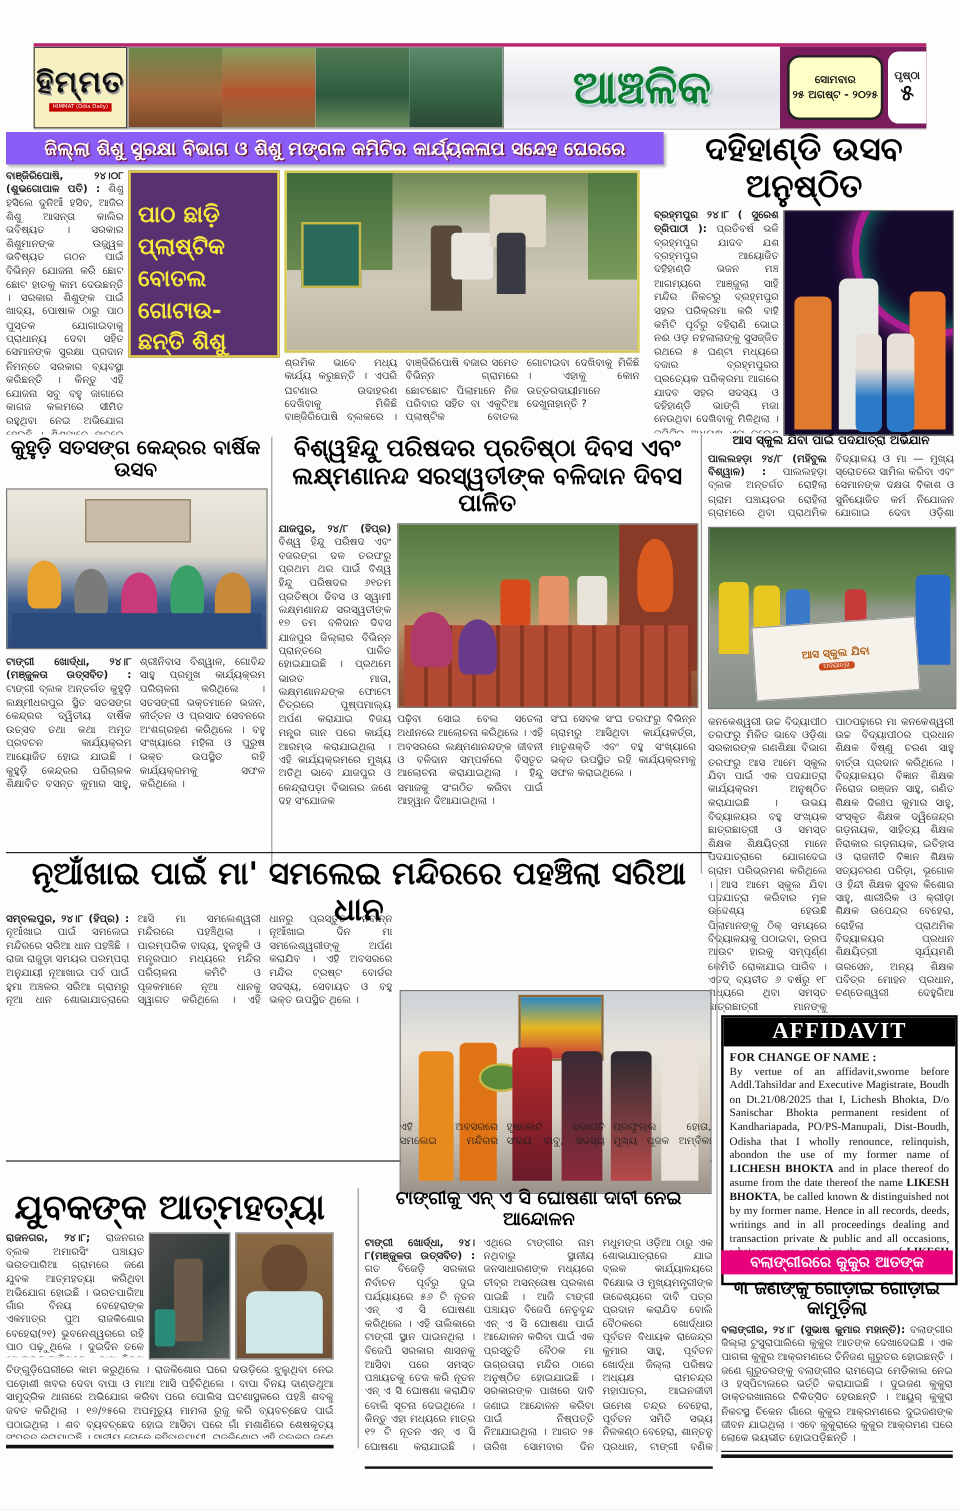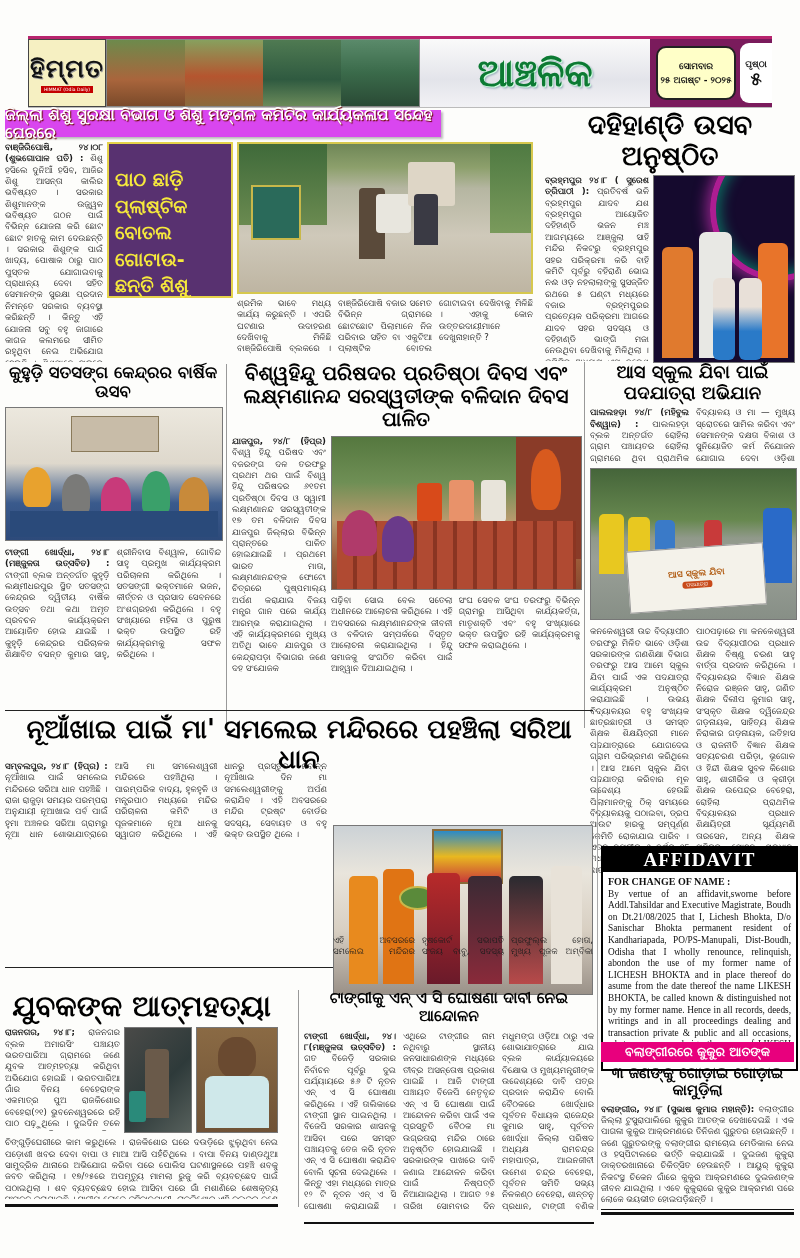--- a/index.html
+++ b/index.html
@@ -30,35 +30,35 @@
   .just{text-align:justify;overflow:hidden;}
   .body-t{font-size:8.6px;line-height:1.32;color:#1c1c1c;}
   .dl{font-weight:bold;}
   .c2{column-count:2;column-gap:7px;}
   .c3{column-count:3;column-gap:7px;}
   .hl{font-weight:bold;color:#000;text-align:center;line-height:1.15;}
   .ph{position:relative;overflow:hidden;border:1px solid #777;}
   .ph i{position:absolute;display:block;}
   .rule{background:#111;}
   
-  .red-banner{position:absolute;left:5px;top:110px;width:436px;height:27px;background:#d946ef;
+  .red-banner{position:absolute;left:5px;top:110px;width:548px;height:27px;background:#8b5cf6;
               color:#fff;font-weight:bold;font-size:15.5px;display:flex;align-items:center;
               justify-content:center;text-shadow:1px 1px 1px #600;box-shadow:2px 2px 2px #bbb;}
   
   .kicker{background:#583170;border:2px solid #e5d24a;color:#f6e93c;font-weight:bold;
           font-size:19px;line-height:1.4;padding:22px 6px;box-sizing:border-box;}
   .kicker span{display:block;}
   
   .affidavit{position:absolute;left:601px;top:846px;width:193px;border:2px solid #000;background:#fff;}
   .aff-head{background:#000;color:#fff;font-family:"Liberation Serif",serif;font-weight:bold;
             font-size:19px;text-align:center;padding:1px 0;letter-spacing:1px;}
   .aff-body{font-family:"Liberation Serif",serif;font-size:9.3px;line-height:1.25;padding:4px 5px 6px;
             text-align:justify;}
   .aff-sub{font-weight:bold;font-size:10px;}
-  .bb{font-weight:normal;}
+  .bb{font-weight:bold;}
   .pinkbar{background:#e8007d;color:#fff;font-weight:bold;font-size:12.5px;text-align:center;padding:2px 0;}
 </style>
 </head>
 <body>
 
 <div class="page">
 
   <div class="masthead">
     <div class="logo">
       <div class="logo-text">ହିମ୍ମତ</div>
@@ -169,21 +169,21 @@
         </div>
         <div style="display:flex;gap:6px;margin-top:5px;">
           <p class="just body-t" style="flex:1;height:140px;margin:0;">ପଢ଼ିବା ସୋଇ ବେଲ ସତେଲା ଅଧୀନରେ ଆଲୋଚନା କରିଥିଲେ । ଏହି ଅବସରରେ ଲକ୍ଷ୍ମଣାନନ୍ଦଙ୍କ ଜୀବନୀ ଓ ବଳିଦାନ ସମ୍ପର୍କରେ ବିସ୍ତୃତ ଆଲୋଚନା କରାଯାଇଥିଲା । ହିନ୍ଦୁ ସମାଜକୁ ସଂଗଠିତ କରିବା ପାଇଁ ଆହ୍ୱାନ ଦିଆଯାଇଥିଲା ।</p>
           <p class="just body-t" style="flex:1;height:140px;margin:0;">ସଂଘ ସେବକ ସଂଘ ତରଫରୁ ବିଭିନ୍ନ ଗ୍ରାମରୁ ଆସିଥିବା କାର୍ଯ୍ୟକର୍ତ୍ତା, ମାତୃଶକ୍ତି ଏବଂ ବହୁ ସଂଖ୍ୟାରେ ଭକ୍ତ ଉପସ୍ଥିତ ରହି କାର୍ଯ୍ୟକ୍ରମକୁ ସଫଳ କରାଇଥିଲେ ।</p>
         </div>
       </div>
     </div>
   </div>
 
   <div class="abs" style="left:590px;top:362px;width:205px;height:482px;">
-    <div class="hl" style="font-size:18px;">ଆସ ସ୍କୁଲ ଯିବା ପାଇଁ ପଦଯାତ୍ରା ଅଭିଯାନ</div>
+    <div class="hl" style="font-size:10px;">ଆସ ସ୍କୁଲ ଯିବା ପାଇଁ ପଦଯାତ୍ରା ଅଭିଯାନ</div>
     <p class="just body-t c2" style="height:58px;margin:4px 0 0;">
       <span class="dl">ପାଲଲହଡ଼ା ୨୪/୮ (ମହିବୁଲ ବିଶ୍ୱାଳ) :</span>
       <span>ପାଲଲହଡ଼ା ବ୍ଲକ ଅନ୍ତର୍ଗତ ରୋହିଲା ଗ୍ରାମ ପଞ୍ଚାୟତର ରୋହିଲା ଗ୍ରାମରେ ଥିବା ପ୍ରାଥମିକ ବିଦ୍ୟାଳୟ ଓ ମା — ମୁଖ୍ୟ ସ୍ରୋତରେ ସାମିଲ କରିବା ଏବଂ ସେମାନଙ୍କ ଦକ୍ଷତା ବିକାଶ ଓ ସୁନିୟୋଜିତ କର୍ମ ନିଯୋଜନ ଯୋଗାଇ ଦେବା ଓଡ଼ିଶା ସରକାରଙ୍କ ଲକ୍ଷ୍ୟ ଅଟେ ବୋଲି</span>
     </p>
     <div class="ph" style="width:100%;height:150px;margin-top:3px;background:linear-gradient(180deg,#45653a 0%,#67884f 34%,#90998a 46%,#9aa098 60%,#878f86 100%);">
       <i style="left:4%;top:30%;width:12%;height:40%;background:#e8c820;border-radius:5px 5px 0 0;"></i>
       <i style="left:18%;top:32%;width:11%;height:38%;background:#e8c820;border-radius:5px 5px 0 0;"></i>
       <i style="left:31%;top:34%;width:10%;height:30%;background:#3a7ac8;border-radius:5px 5px 0 0;"></i>
       <i style="left:55%;top:34%;width:9%;height:26%;background:#c83a3a;border-radius:5px 5px 0 0;"></i>
       <i style="right:2%;top:26%;width:14%;height:50%;background:#2a6ac8;border-radius:5px 5px 0 0;"></i>

